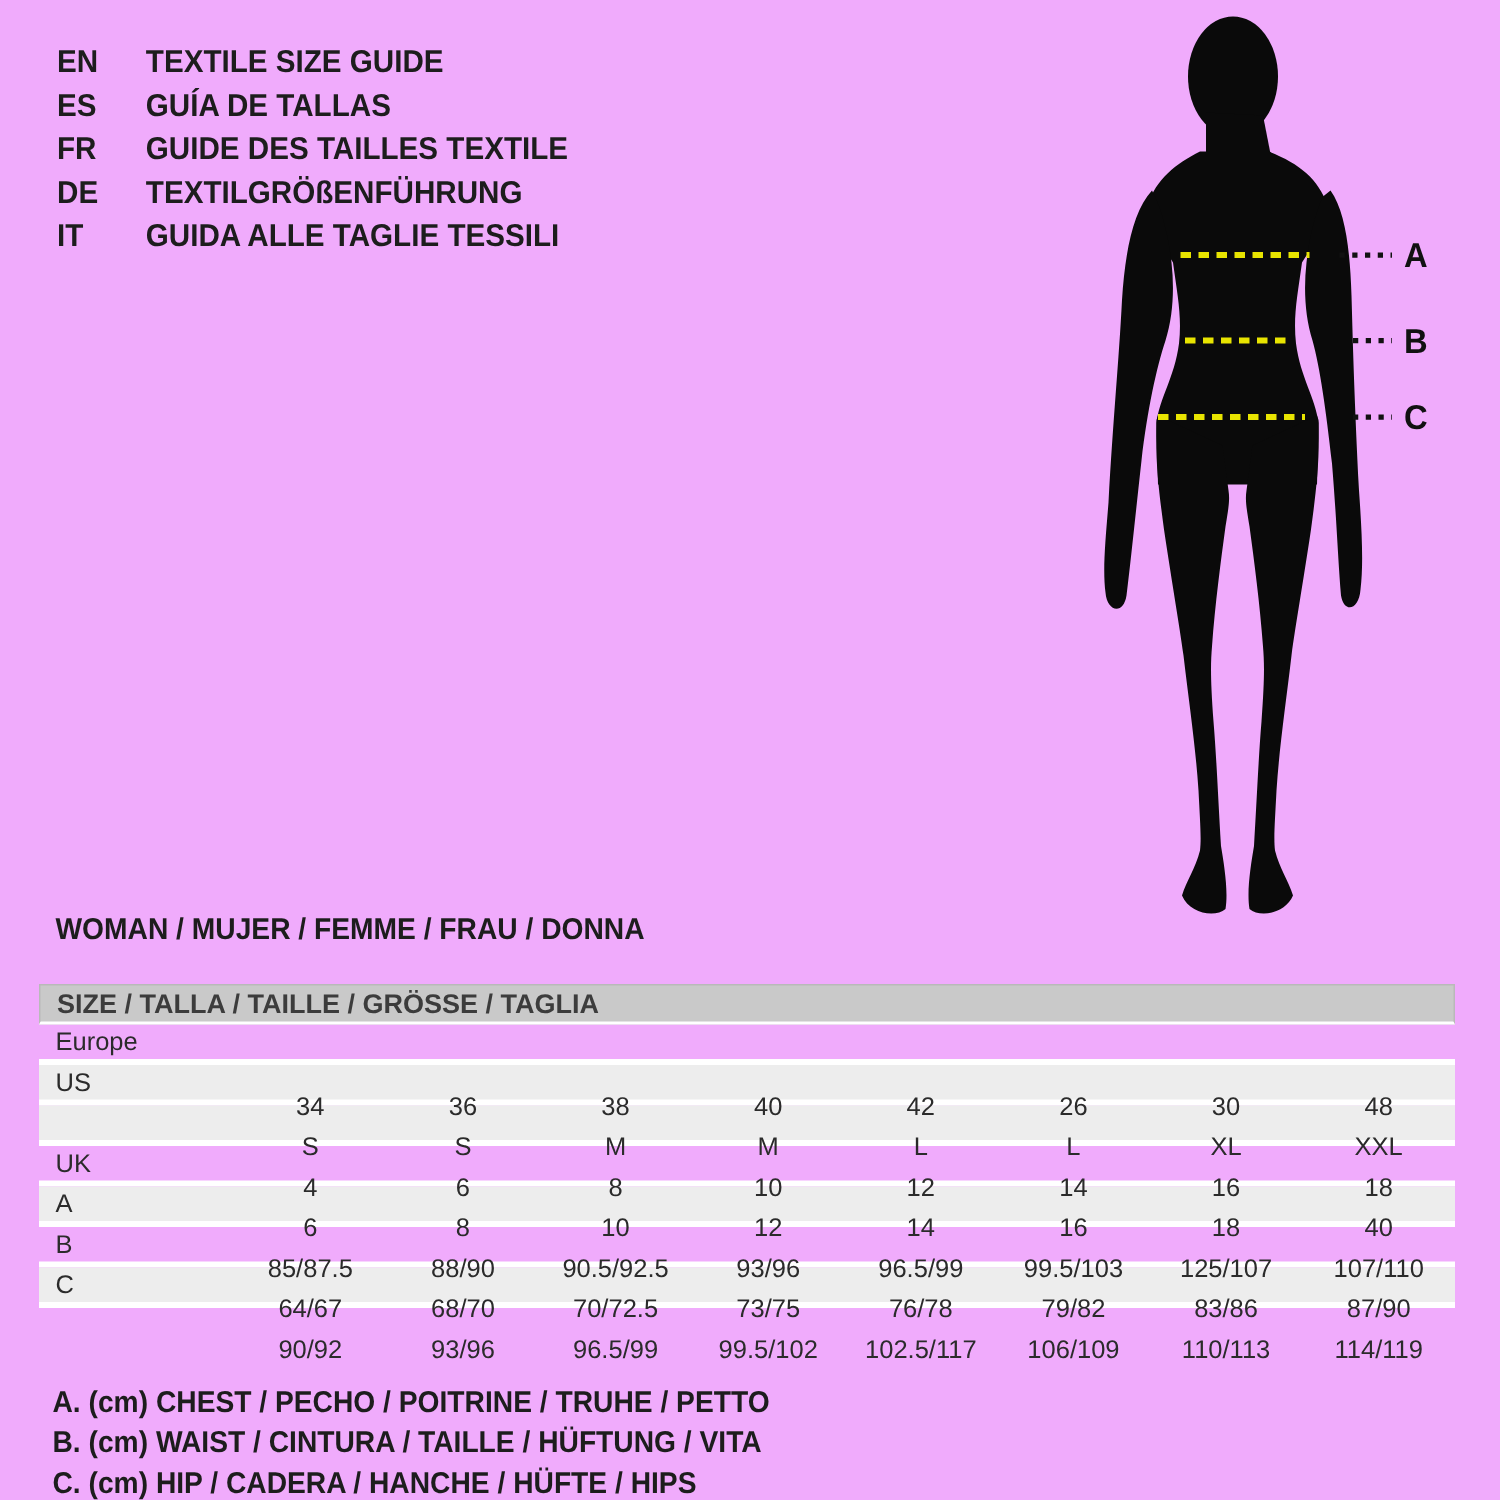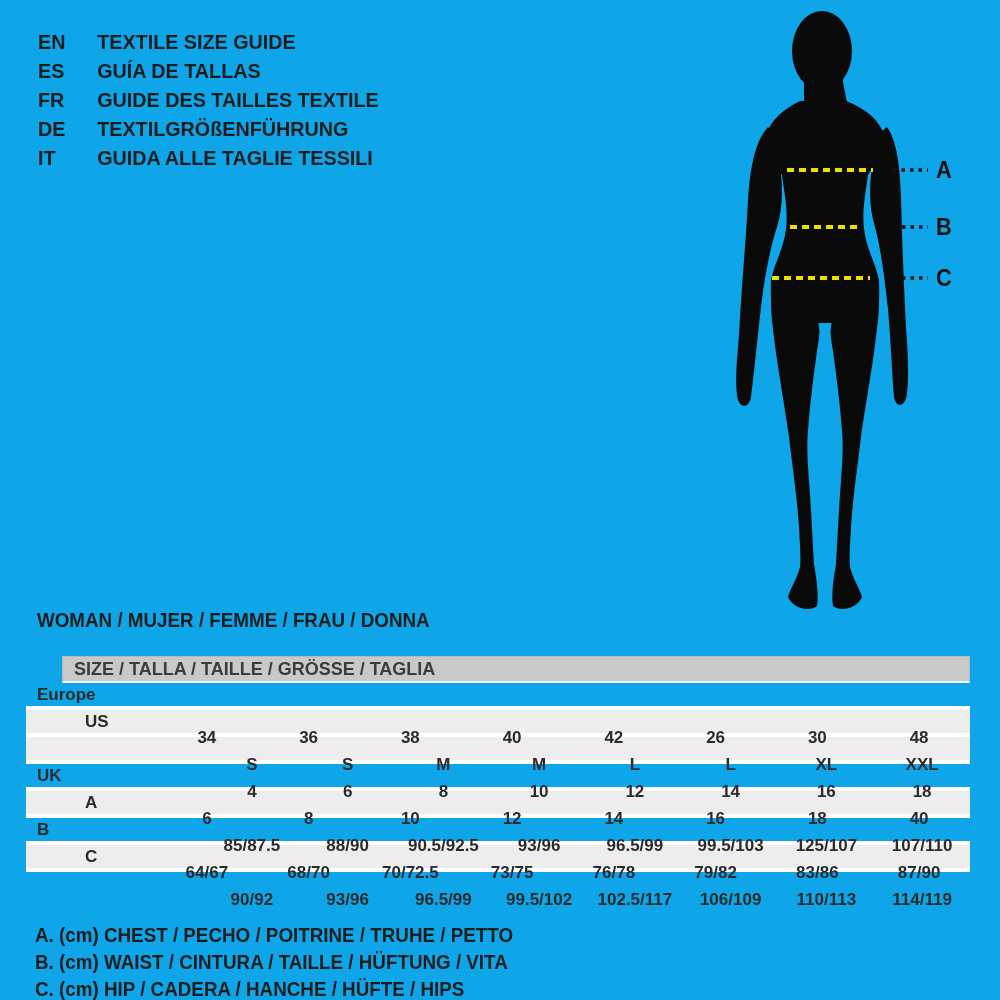--- a/index.html
+++ b/index.html
@@ -1,39 +1,39 @@
 <!DOCTYPE html>
 <html><head>
 <meta charset="utf-8">
 <style>
   html,body{margin:0;padding:0;background:#fff;}
   .canvas{
-    position:relative;width:1000px;height:1000px;background:#0ea5e9;overflow:hidden;
+    position:relative;width:1000px;height:1000px;background:#f0abfc;overflow:hidden;
     font-family:"Liberation Sans", sans-serif;color:#1d1d1d;
   }
   
   .lang-list{position:absolute;left:38px;top:27px;}
   .lang-row{display:flex;height:29px;line-height:29px;font-size:21px;font-weight:bold;
     transform:scaleX(0.94);transform-origin:0 50%;white-space:nowrap;}
   .lang-code{width:63px;}
   
   .figure-wrap{position:absolute;left:710px;top:5px;width:220px;height:615px;}
   .measure-label{position:absolute;width:26px;font-size:23px;font-weight:bold;color:#111;
     transform:scaleX(0.95);transform-origin:0 50%;}
   
   .section-title{position:absolute;left:37px;top:609px;font-size:20px;font-weight:bold;
     transform:scaleX(0.94);transform-origin:0 50%;white-space:nowrap;}
   
   .size-table{position:absolute;left:26px;top:656px;width:944px;}
   .table-header{box-sizing:border-box;height:27px;line-height:25px;background:#c9c9c9;
     border:1px solid #b9b9b9;border-bottom:2px solid #fff;padding-left:11px;
-    font-size:18px;font-weight:bold;color:#3c3c3c;white-space:nowrap;margin-left:36px;}
+    font-size:18px;font-weight:bold;color:#3c3c3c;white-space:nowrap;}
   .t-row{box-sizing:border-box;display:flex;height:27px;line-height:23px;
-    border-bottom:4px solid #fff;font-size:17px;font-weight:bold;color:#2b2b2b;}
-  .t-row.shade{background:#ededed;padding-left:48px;}
+    border-bottom:4px solid #fff;font-size:17px;font-weight:normal;color:#2b2b2b;}
+  .t-row.shade{background:#ededed;}
   .t-label{width:130px;padding-left:11px;box-sizing:border-box;text-align:left;}
   .t-cell{flex:1;text-align:center;margin-top:43px;}
   
   .legend{position:absolute;left:35px;top:905px;margin-top:17px;}
   .legend-line{height:27px;line-height:27px;font-size:20px;font-weight:bold;
     transform:scaleX(0.94);transform-origin:0 50%;white-space:nowrap;}
 </style>
 </head>
 <body>
 

